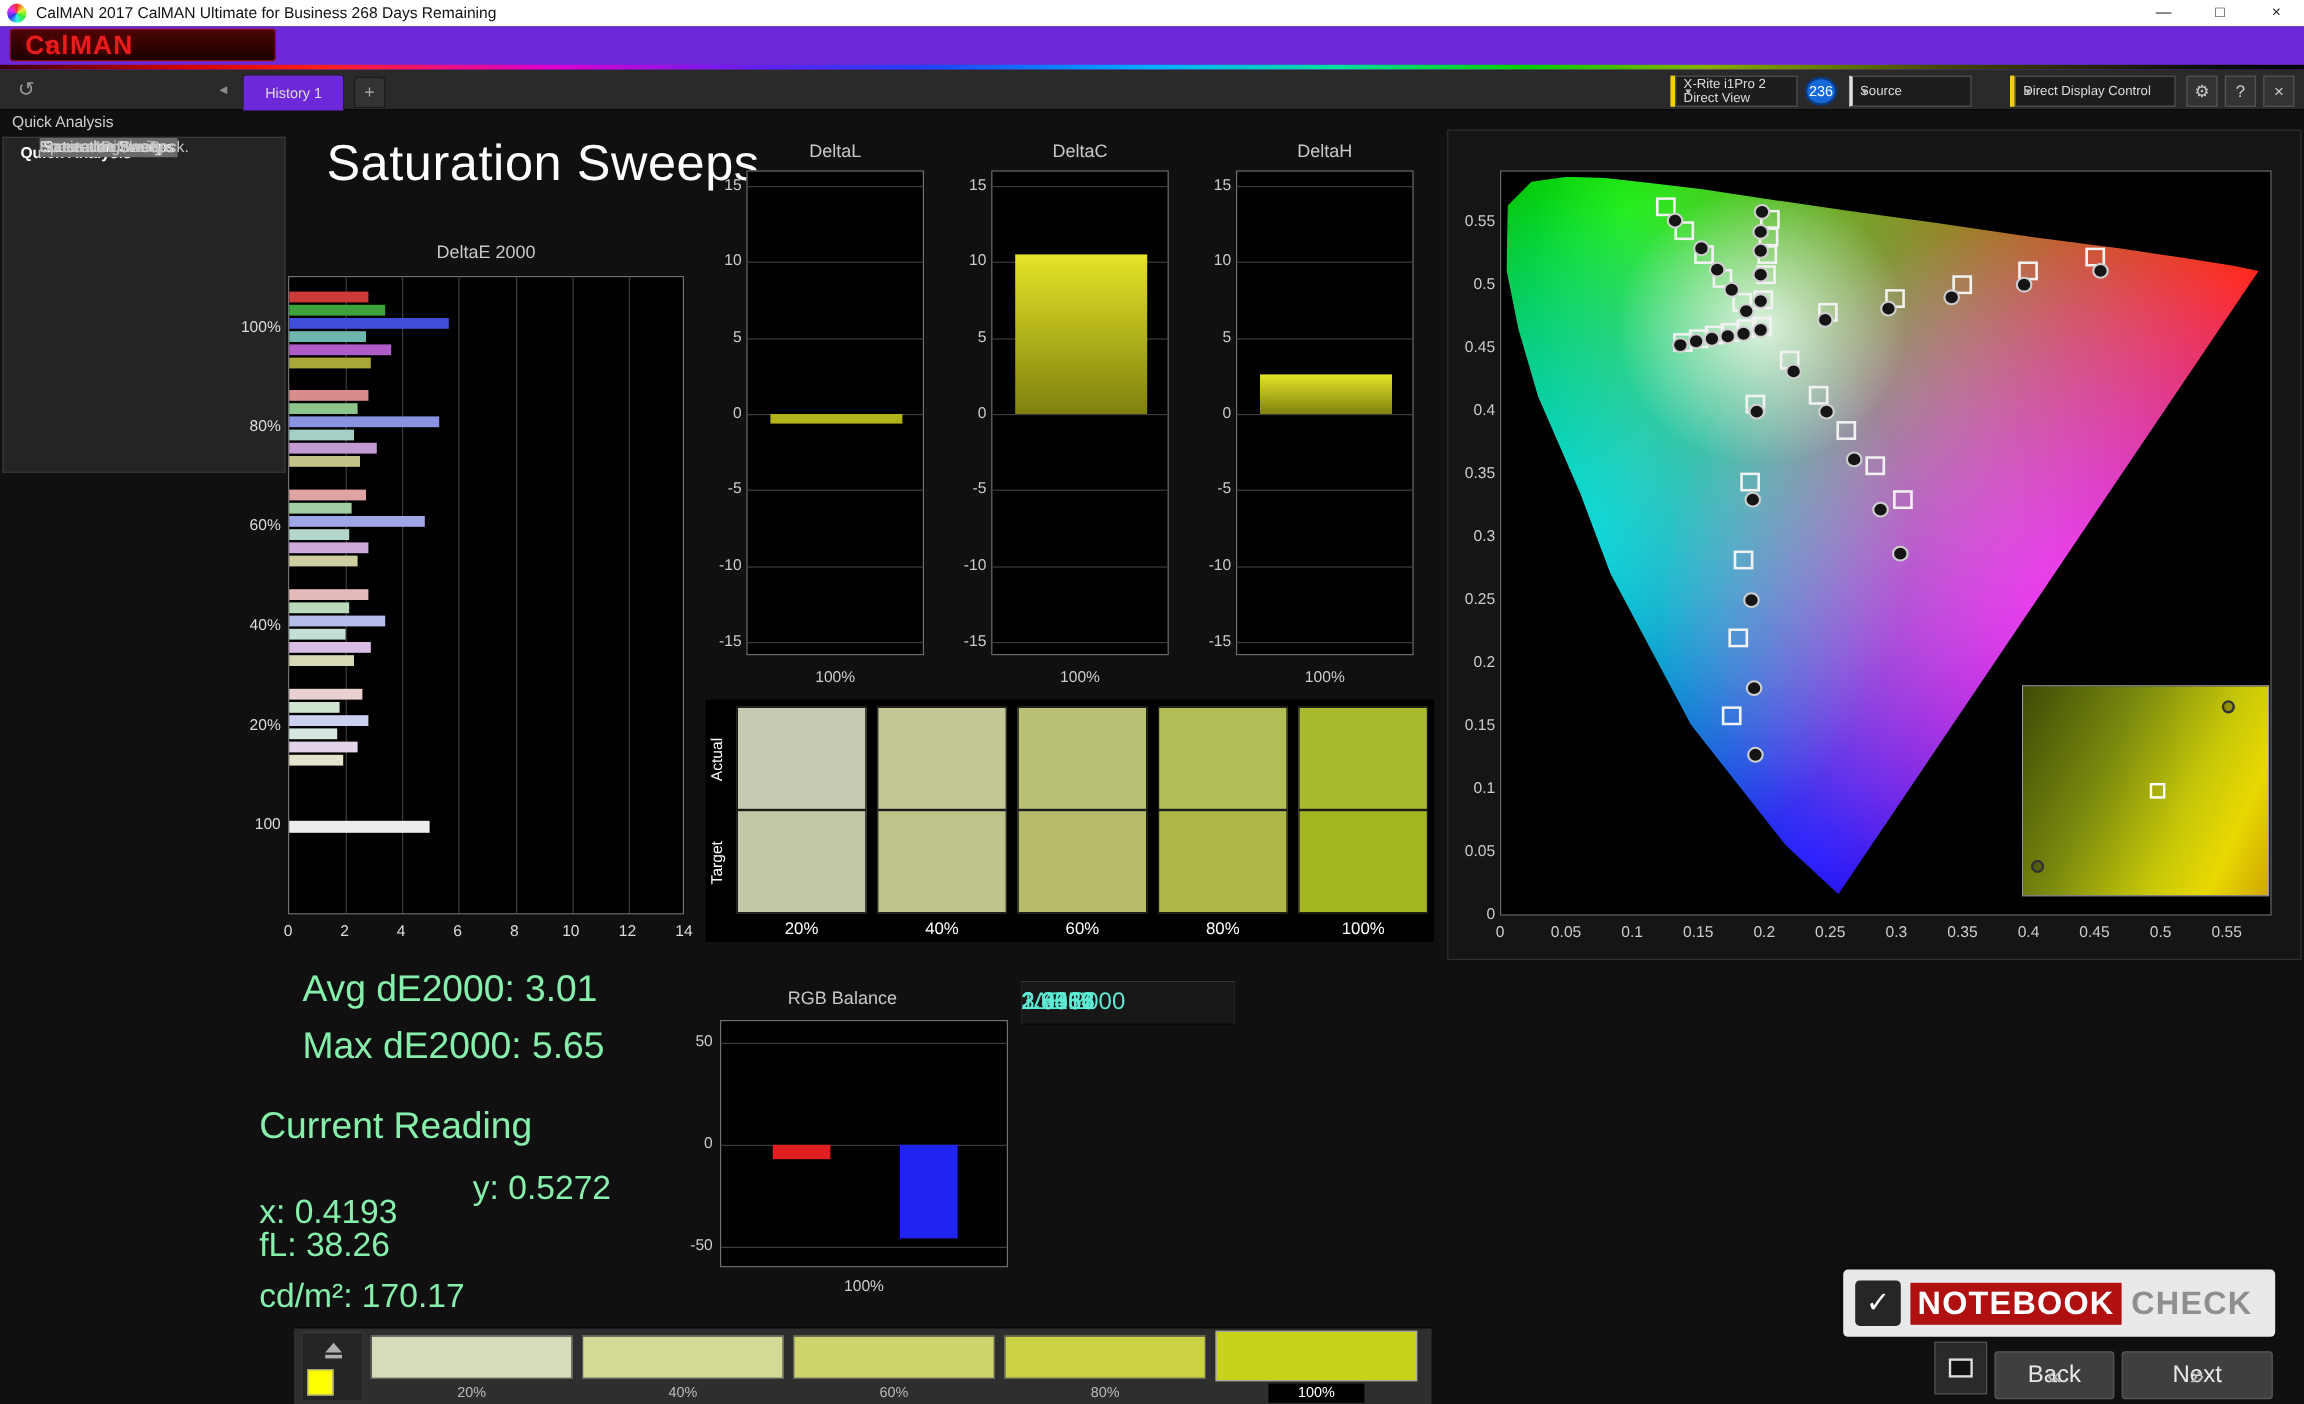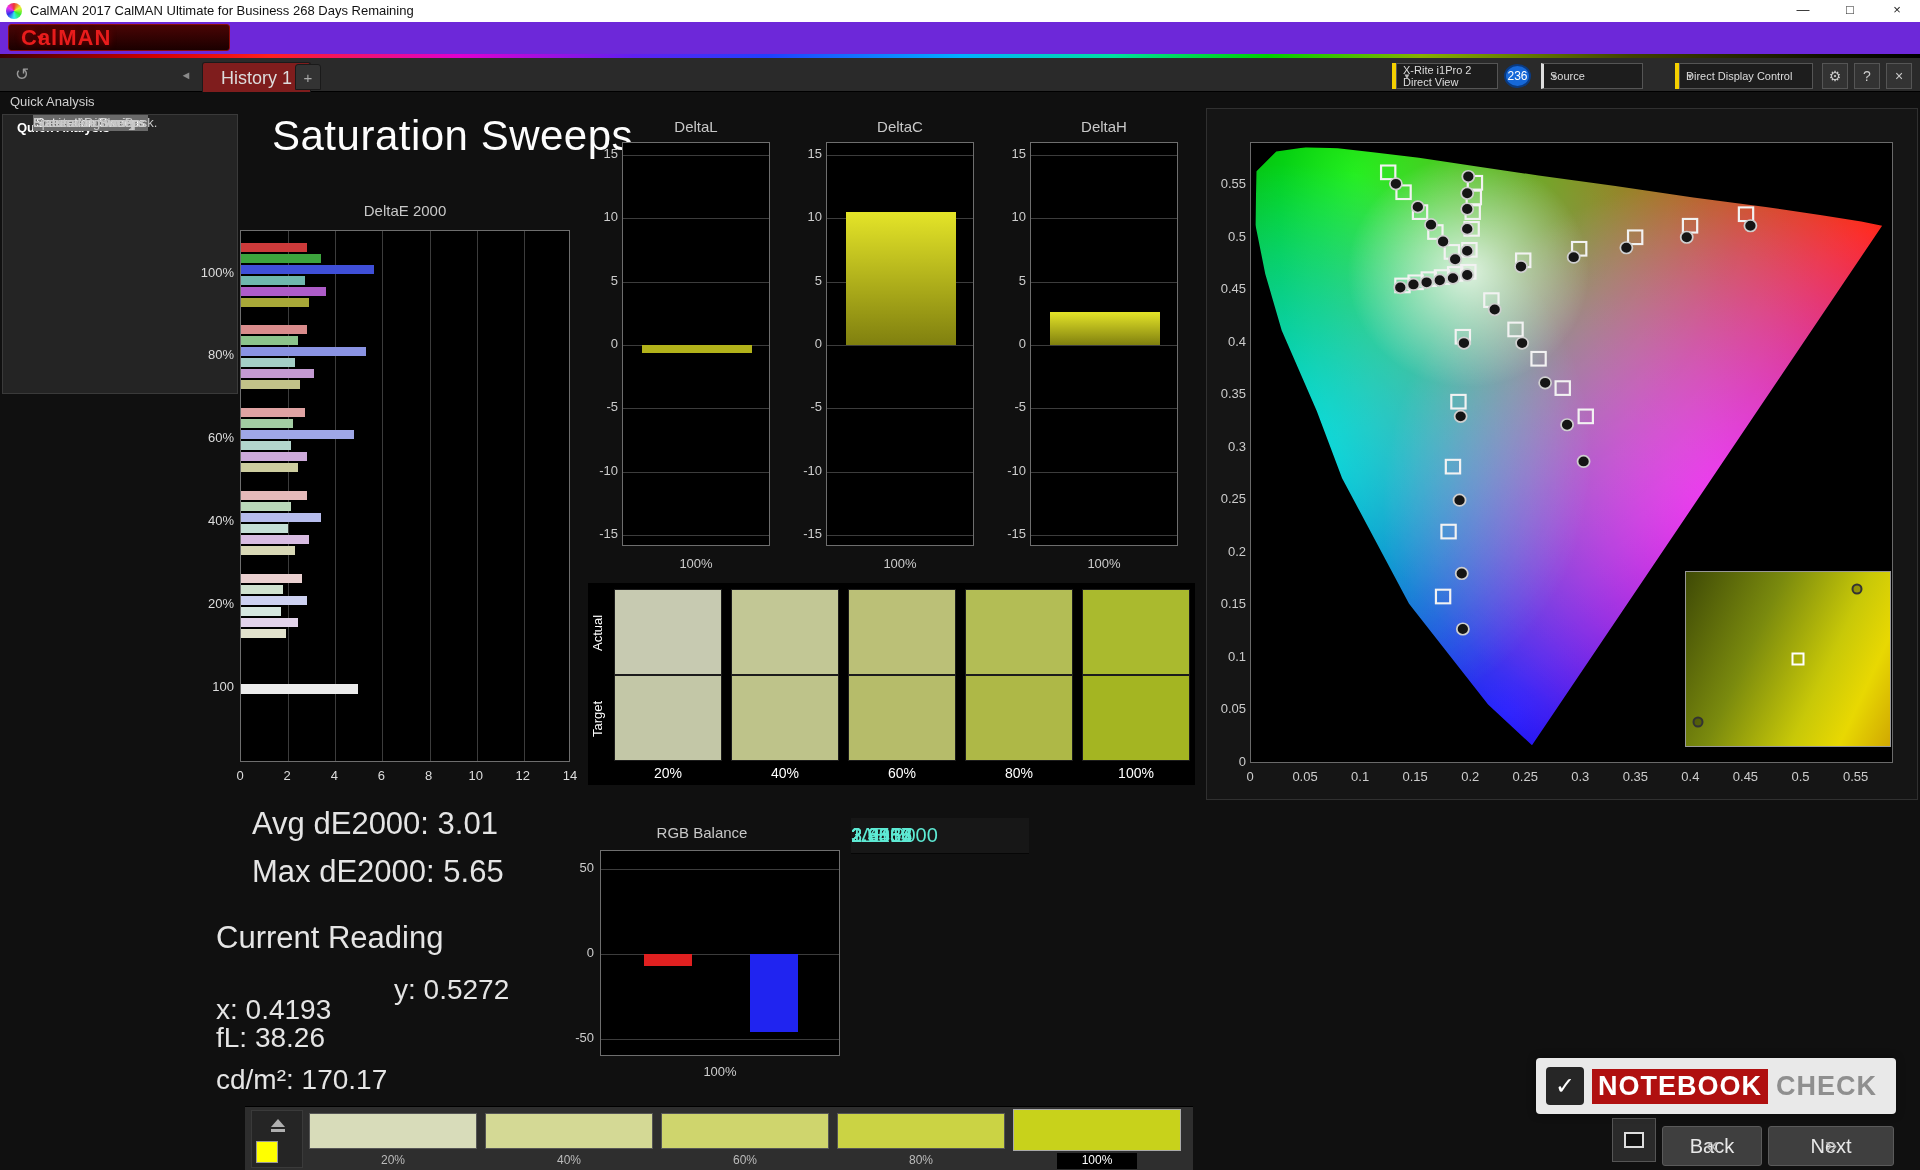--- a/index.html
+++ b/index.html
@@ -22,21 +22,21 @@
         border:1px solid #8a0e0e;border-radius:3px;display:flex;align-items:center;padding:0 12px;position:absolute;}
   .logo-text{position:static;color:#e81c1c;font-size:22px;font-weight:bold;letter-spacing:1px;text-shadow:0 0 6px #700;}
   .logo-caret{position:static;color:#e81c1c;margin-left:14px;font-size:11px;}
   .rainbow{left:0;top:54px;width:1920px;height:4px;
     background:linear-gradient(90deg,#3a0000 0%,#d40000 8%,#ff2020 14%,#e000d0 24%,#6020f0 33%,#2040ff 40%,#00b0ff 50%,#00e0a0 58%,#00d000 66%,#88b000 74%,#404000 85%,#101000 95%,#000 100%);}
 
   
   .tabrow{left:0;top:58px;width:1920px;height:34px;background:#2a2a2a;border-bottom:1px solid #000;}
   .refresh-icon{left:10px;top:5px;width:24px;height:24px;color:#9a9a9a;font-size:17px;line-height:24px;text-align:center;}
   .collapse-btn{left:176px;top:7px;width:20px;height:20px;color:#8a8a8a;font-size:11px;line-height:20px;text-align:center;}
-  .tab{left:202px;top:4px;height:30px;padding:0 18px;background:#7f1d1d;color:#ddd;font-size:18px;
+  .tab{left:202px;top:4px;height:30px;padding:0 18px;background:#6d28d9;color:#ddd;font-size:12px;
        line-height:30px;border:1px solid #1a1a1a;border-bottom:none;border-radius:3px 3px 0 0;}
   .tab-plus{left:295px;top:6px;width:26px;height:26px;background:#333;color:#aaa;text-align:center;
        line-height:26px;font-size:15px;border:1px solid #1a1a1a;border-radius:3px 3px 0 0;padding:0;}
   .accent{top:5px;width:4px;height:26px;background:#f5d000;}
   #accent1{left:1392px}#accent2{left:1675px}
   .dd{top:5px;height:26px;background:#1d1d1d;border:1px solid #555;color:#ddd;font-size:11px;
       display:flex;align-items:center;padding:0 6px;}
   .dd .caret{position:static;margin-left:auto;font-size:8px;color:#bbb;}
   #dd-meter{left:1396px;width:102px;}
   #dd-meter .lines{position:static;line-height:12px;}
@@ -95,21 +95,21 @@
   #cie-plot{left:43px;top:33px;width:643px;height:621px;background:#000;border:1px solid #6a6a6a;}
   #cie-svg{left:0;top:0;width:100%;height:100%;}
   .cie-ylab{left:2px;width:37px;text-align:right;font-size:13px;color:#ccc;}
   .cie-xlab{top:660px;width:40px;text-align:center;font-size:13px;color:#ccc;}
   #cie-inset{left:478px;top:462px;width:206px;height:176px;border:1px solid #999;
      background:linear-gradient(115deg,#3f4a06 0%,#7a8a0e 35%,#c8c808 65%,#e8d802 82%,#d0a802 100%);}
   .inset-circle{width:11px;height:11px;border-radius:50%;background:rgba(0,0,0,0.25);border:2px solid #333;transform:translate(-50%,-50%);}
   .inset-square{width:13px;height:13px;border:2px solid #fff;transform:translate(-50%,-50%);}
 
   
-  .reading{color:#e5e5e5;white-space:nowrap;}
+  .reading{color:#86efac;white-space:nowrap;}
   #r-avg{left:252px;top:806px;font-size:31px;}
   #r-max{left:252px;top:854px;font-size:31px;}
   #r-cur{left:216px;top:920px;font-size:31px;}
   #r-x{left:216px;top:974px;font-size:28px;margin-top:20px;}
   #r-y{left:394px;top:974px;font-size:28px;}
   #r-fl{left:216px;top:1022px;font-size:28px;}
   #r-cd{left:216px;top:1064px;font-size:28px;}
 
   
   #rgb-wrap{left:556px;top:824px;width:292px;height:270px;}

